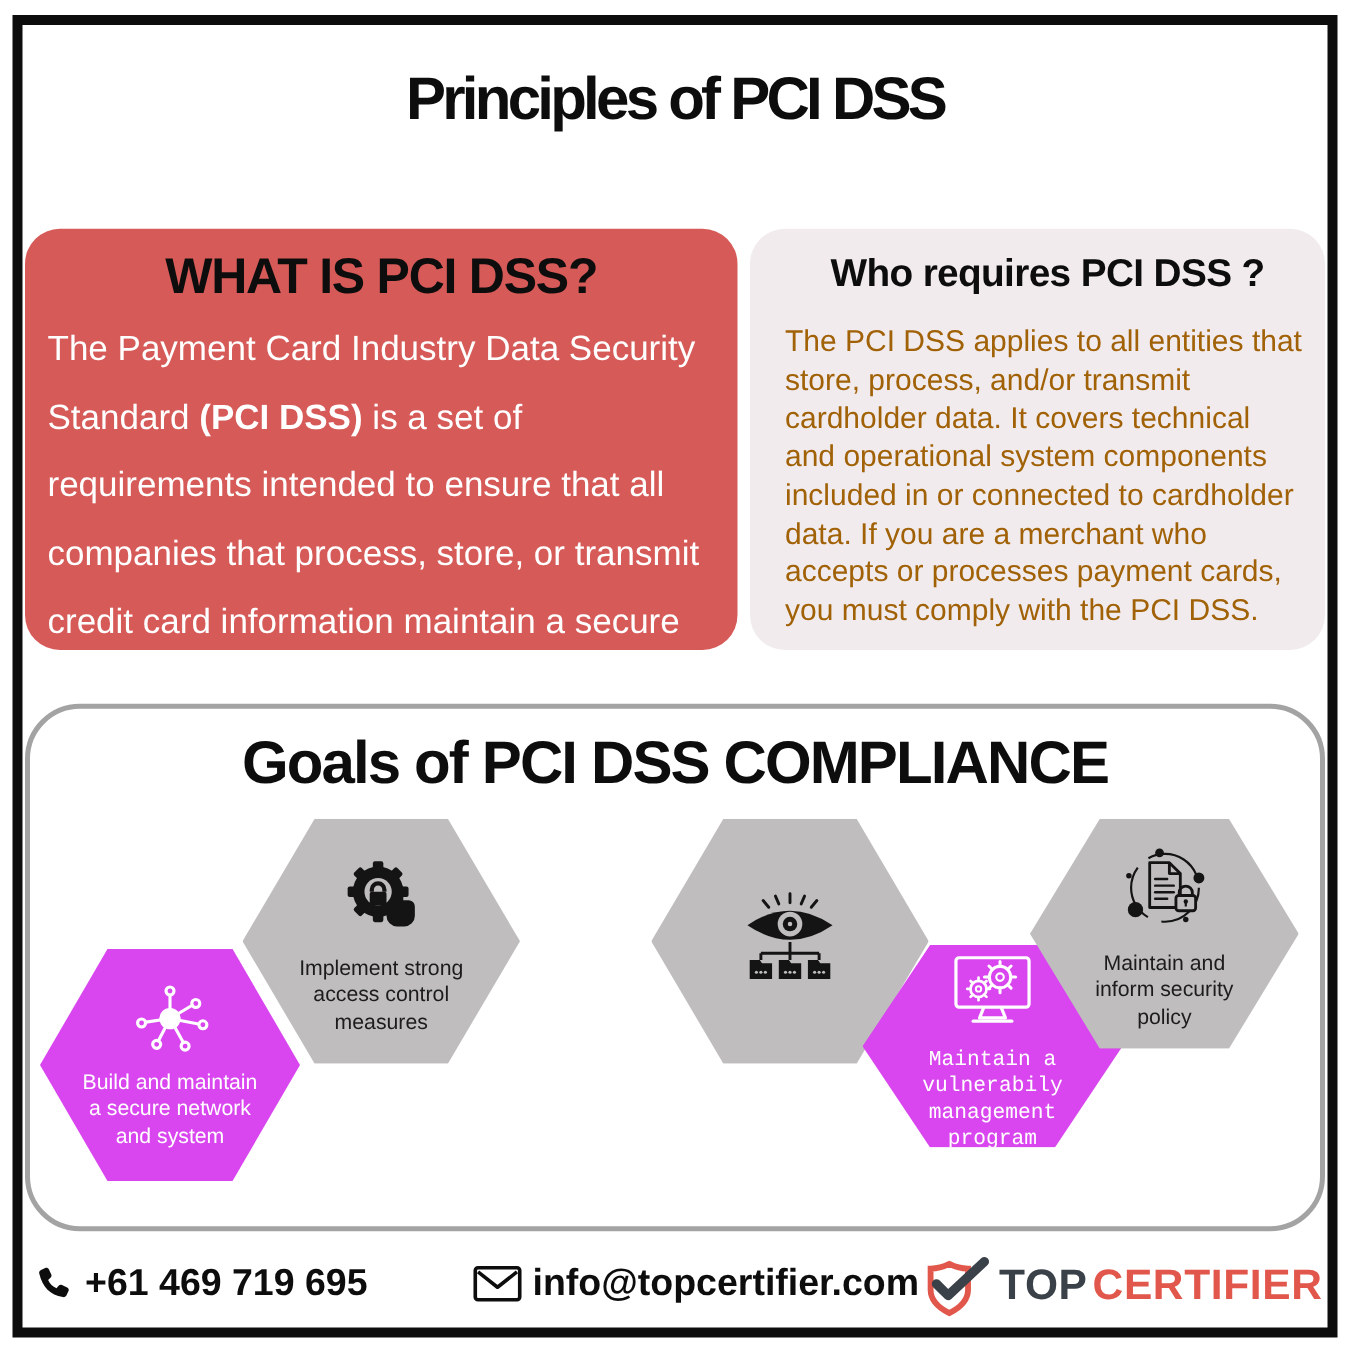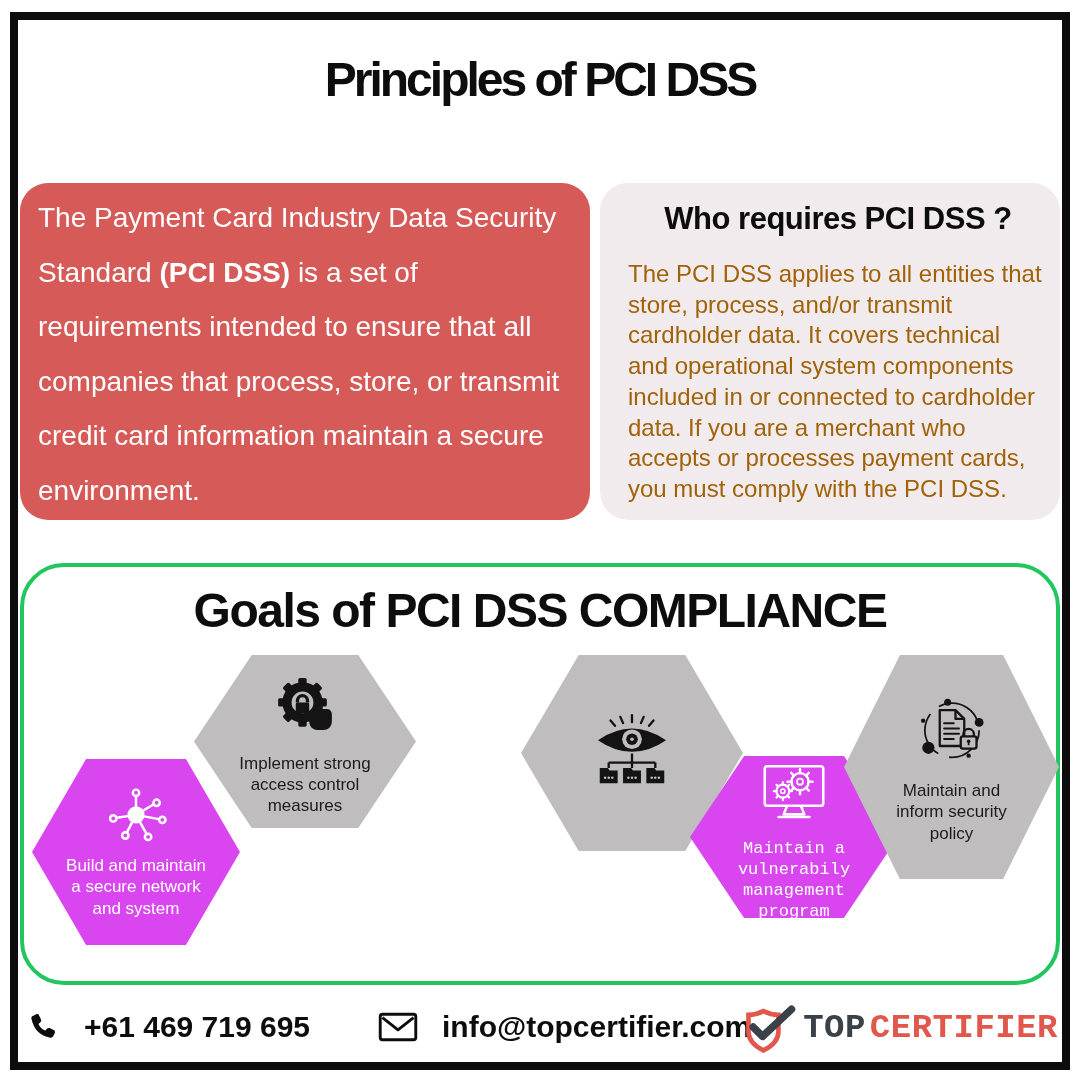--- a/index.html
+++ b/index.html
@@ -16,52 +16,53 @@
   .card{position:absolute;box-sizing:border-box;}
   .card-red{left:20px;top:183px;width:570px;height:337px;background:#D65A57;border-radius:28px;}
   .card-red h2{margin:16px 0 0 0;text-align:center;font-size:40px;font-weight:700;letter-spacing:-1px;color:#0d0d0d;}
   .card-red .body{margin:8px 18px 0 18px;color:#ffffff;font-size:28px;line-height:1.95;font-weight:400;}
   .card-red .body b{font-weight:700;}
   .card-gray{left:600px;top:183px;width:460px;height:337px;background:#F1EBED;border-radius:28px;}
   .card-gray h2{margin:18px 0 0 0;text-align:center;font-size:31px;font-weight:700;letter-spacing:-0.5px;color:#0d0d0d;padding-left:16px;}
   .card-gray .body{margin:22px 16px 0 28px;color:#a16207;font-size:24px;line-height:1.28;font-weight:400;}
   
   .goals{position:absolute;left:20px;top:563px;width:1040px;height:422px;box-sizing:border-box;
-    border:4px solid #22c55e;border-radius:44px;background:#fff;}
+    border:4px solid #a3a3a3;border-radius:44px;background:#fff;}
   .goals h2{margin:16px 0 0 0;text-align:center;font-size:48px;font-weight:700;letter-spacing:-1.5px;color:#0d0d0d;}
   .hex{position:absolute;clip-path:polygon(26% 0%,74% 0%,100% 50%,74% 100%,26% 100%,0% 50%);
     display:flex;flex-direction:column;align-items:center;justify-content:center;text-align:center;}
   .hex.red{background:#d946ef;color:#ffffff;}
   .hex.gray{background:#BFBDBE;color:#1c1c1c;}
   .hex .hex-label{font-size:17px;line-height:1.25;padding:0 34px;font-weight:400;}
   .hex svg{margin-bottom:6px;flex:0 0 auto;}
   .hex1{left:8px;top:192px;width:208px;height:186px;}
-  .hex2{left:170px;top:88px;width:222px;height:173px;align-items:center;}
+  .hex2{left:170px;top:88px;width:222px;height:196px;align-items:center;}
   .hex3{left:332px;top:194px;width:208px;height:186px;}
   .hex4{left:497px;top:88px;width:222px;height:196px;}
   .hex5{left:666px;top:189px;width:208px;height:162px;font-family:Liberation Mono, monospace;}
-  .hex6{left:820px;top:88px;width:215px;height:224px;text-align:center;}
+  .hex6{left:800px;top:88px;width:215px;height:184px;text-align:center;}
   
-  .footer-item{position:absolute;display:flex;align-items:center;gap:24px;font-size:30px;font-weight:700;color:#0d0d0d;}
+  .footer-item{position:absolute;display:flex;align-items:center;gap:8px;font-size:30px;font-weight:700;color:#0d0d0d;}
   .footer-phone{left:28px;top:1010px;}
   .footer-email{left:378px;top:1010px;}
-  .logo{position:absolute;right:22px;top:1002px;display:flex;align-items:center;gap:4px;font-family:Liberation Mono, monospace;}
+  .logo{position:absolute;right:22px;top:1002px;display:flex;align-items:center;gap:4px;}
   .logo-text{font-size:34px;font-weight:700;letter-spacing:0.5px;}
   .logo-top{color:#3A4149;}
   .logo-certifier{color:#E2574C;}
 </style>
 </head>
 <body>
 
 <div class="page">
   <div class="frame"></div>
 
   <h1 class="page-title">Principles of PCI DSS</h1>
 
   <section class="card card-red">
+    <h2>WHAT IS PCI DSS?</h2>
     <p class="body"><span>The Payment Card Industry Data Security Standard </span><b>(PCI DSS)</b><span> is a set of requirements intended to ensure that all companies that process, store, or transmit credit card information maintain a secure environment.</span></p>
   </section>
 
   <section class="card card-gray">
     <h2>Who requires PCI DSS ?</h2>
     <p class="body">The PCI DSS applies to all entities that store, process, and/or transmit cardholder data. It covers technical and operational system components included in or connected to cardholder data. If you are a merchant who accepts or processes payment cards, you must comply with the PCI DSS.</p>
   </section>
 
   <section class="goals">
     <h2>Goals of PCI DSS COMPLIANCE</h2>

